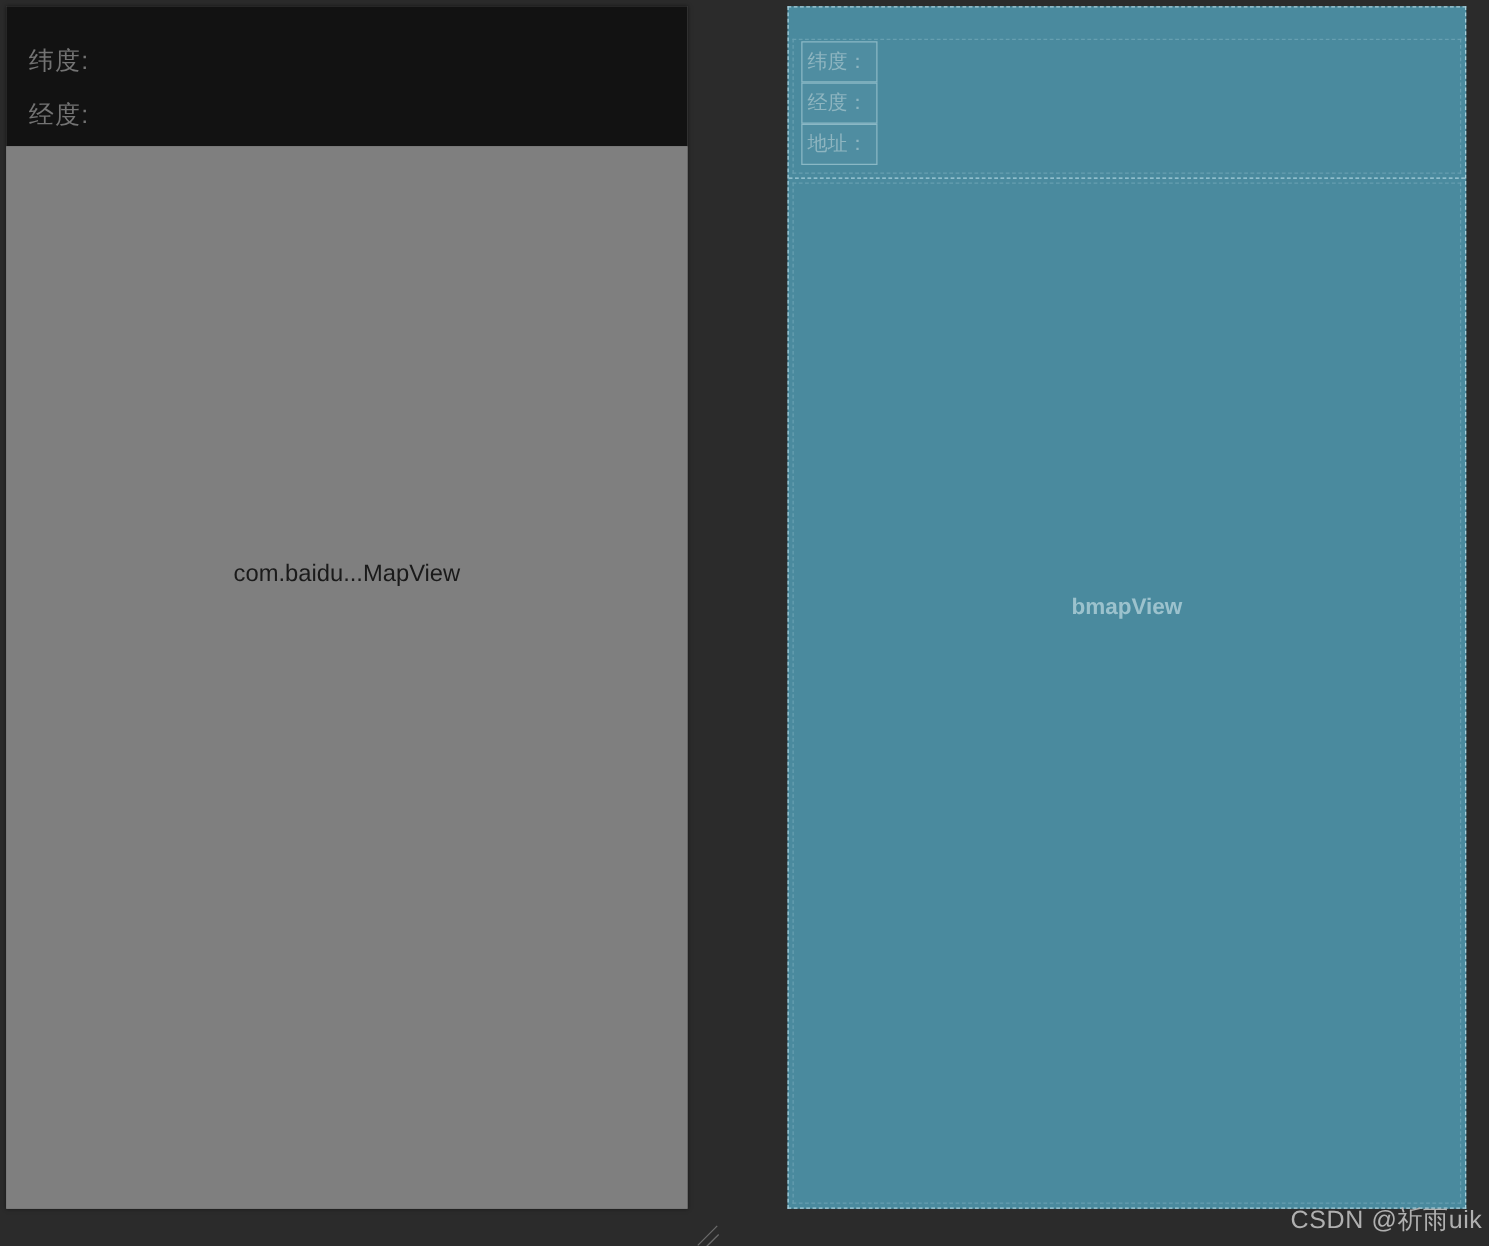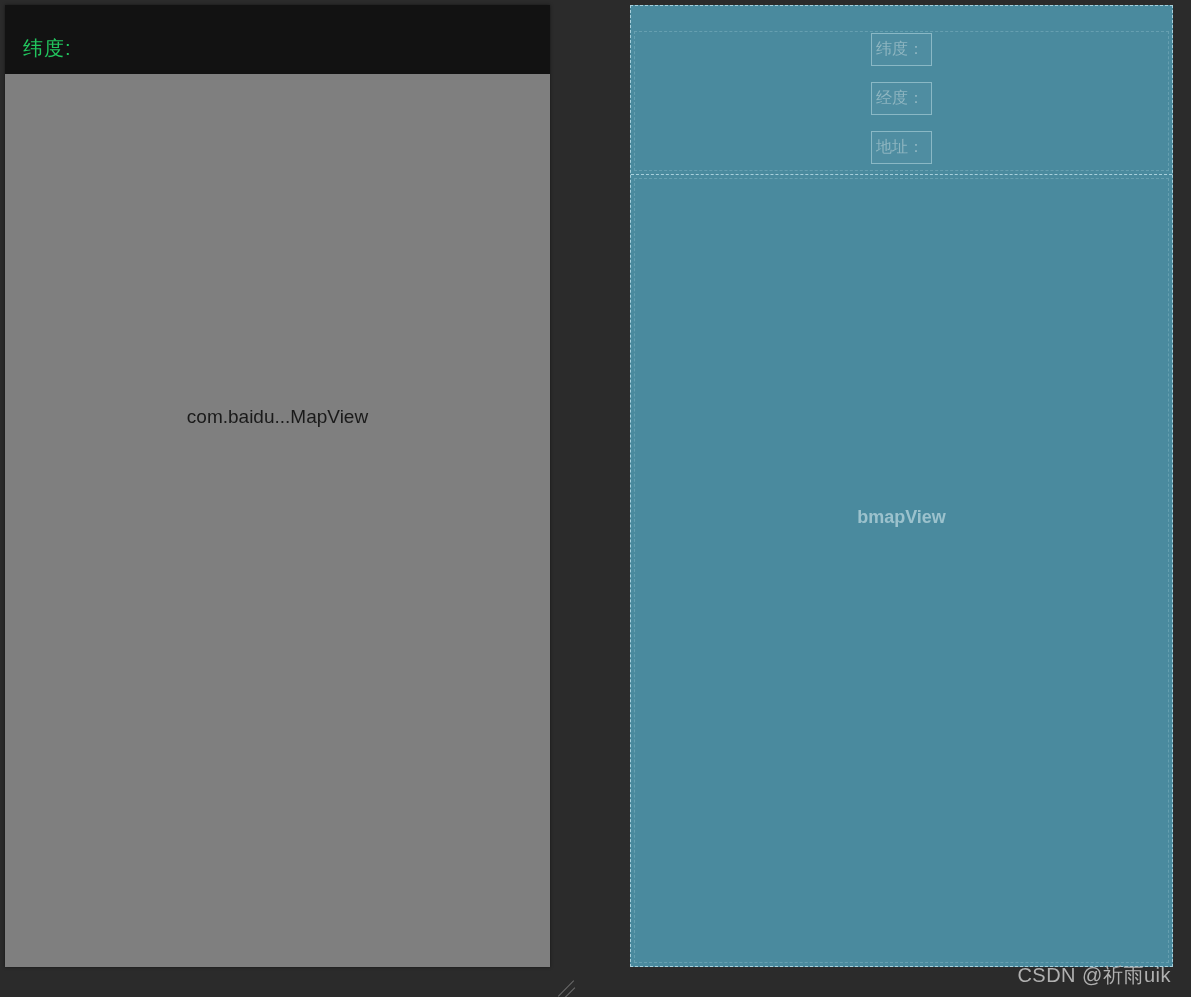--- a/index.html
+++ b/index.html
@@ -31,21 +31,21 @@
     
     .header-section {
       background: #121212;
       padding: 30px 18px 12px 18px;
       display: flex;
       flex-direction: column;
       gap: 16px;
     }
     
     .header-label {
-      color: #22c55e;
+      color: #737373;
       font-size: 20px;
       font-weight: normal;
       letter-spacing: 1px;
     }
     
     .map-view-area {
       flex: 1;
       background: #7f7f7f;
       display: flex;
       align-items: center;
@@ -69,24 +69,23 @@
       position: relative;
       border: 1px dashed #a8d0dc;
       display: flex;
       flex-direction: column;
     }
     
     .right-header-section {
       padding: 27px 10px 10px 10px;
       display: flex;
       flex-direction: column;
-      gap: 16px;
+      gap: 0;
       border-bottom: 1px dashed #a8d0dc;
       position: relative;
-      align-items: center;
     }
     
     .right-header-section::after {
       content: '';
       position: absolute;
       left: 3px;
       right: 3px;
       top: 25px;
       bottom: 3px;
       border: 1px dashed rgba(168, 208, 220, 0.3);
@@ -128,21 +127,21 @@
       color: #9cc2cd;
       font-size: 18px;
       position: absolute;
       top: 332px;
       font-weight: bold;
     }
     
     .footer-watermark {
       position: absolute;
       bottom: 8px;
-      right: 20px;
+      right: 5px;
       color: #b0b0b0;
       font-size: 20px;
       letter-spacing: 0.5px;
     }
     
     .resize-handle {
       position: absolute;
       bottom: 2px;
       left: 553px;
       width: 30px;
@@ -170,20 +169,21 @@
       bottom: 2px;
       left: 10px;
     }
   </style>
 </head>
 <body>
 
 <div class="left-panel">
   <div class="header-section">
     <div class="header-label">纬度:</div>
+    <div class="header-label">经度:</div>
   </div>
   <div class="map-view-area">
     <div class="map-view-text">com.baidu...MapView</div>
   </div>
 </div>
 
 <div class="right-panel">
   <div class="right-header-section">
     <div class="right-label-box">纬度：</div>
     <div class="right-label-box">经度：</div>

